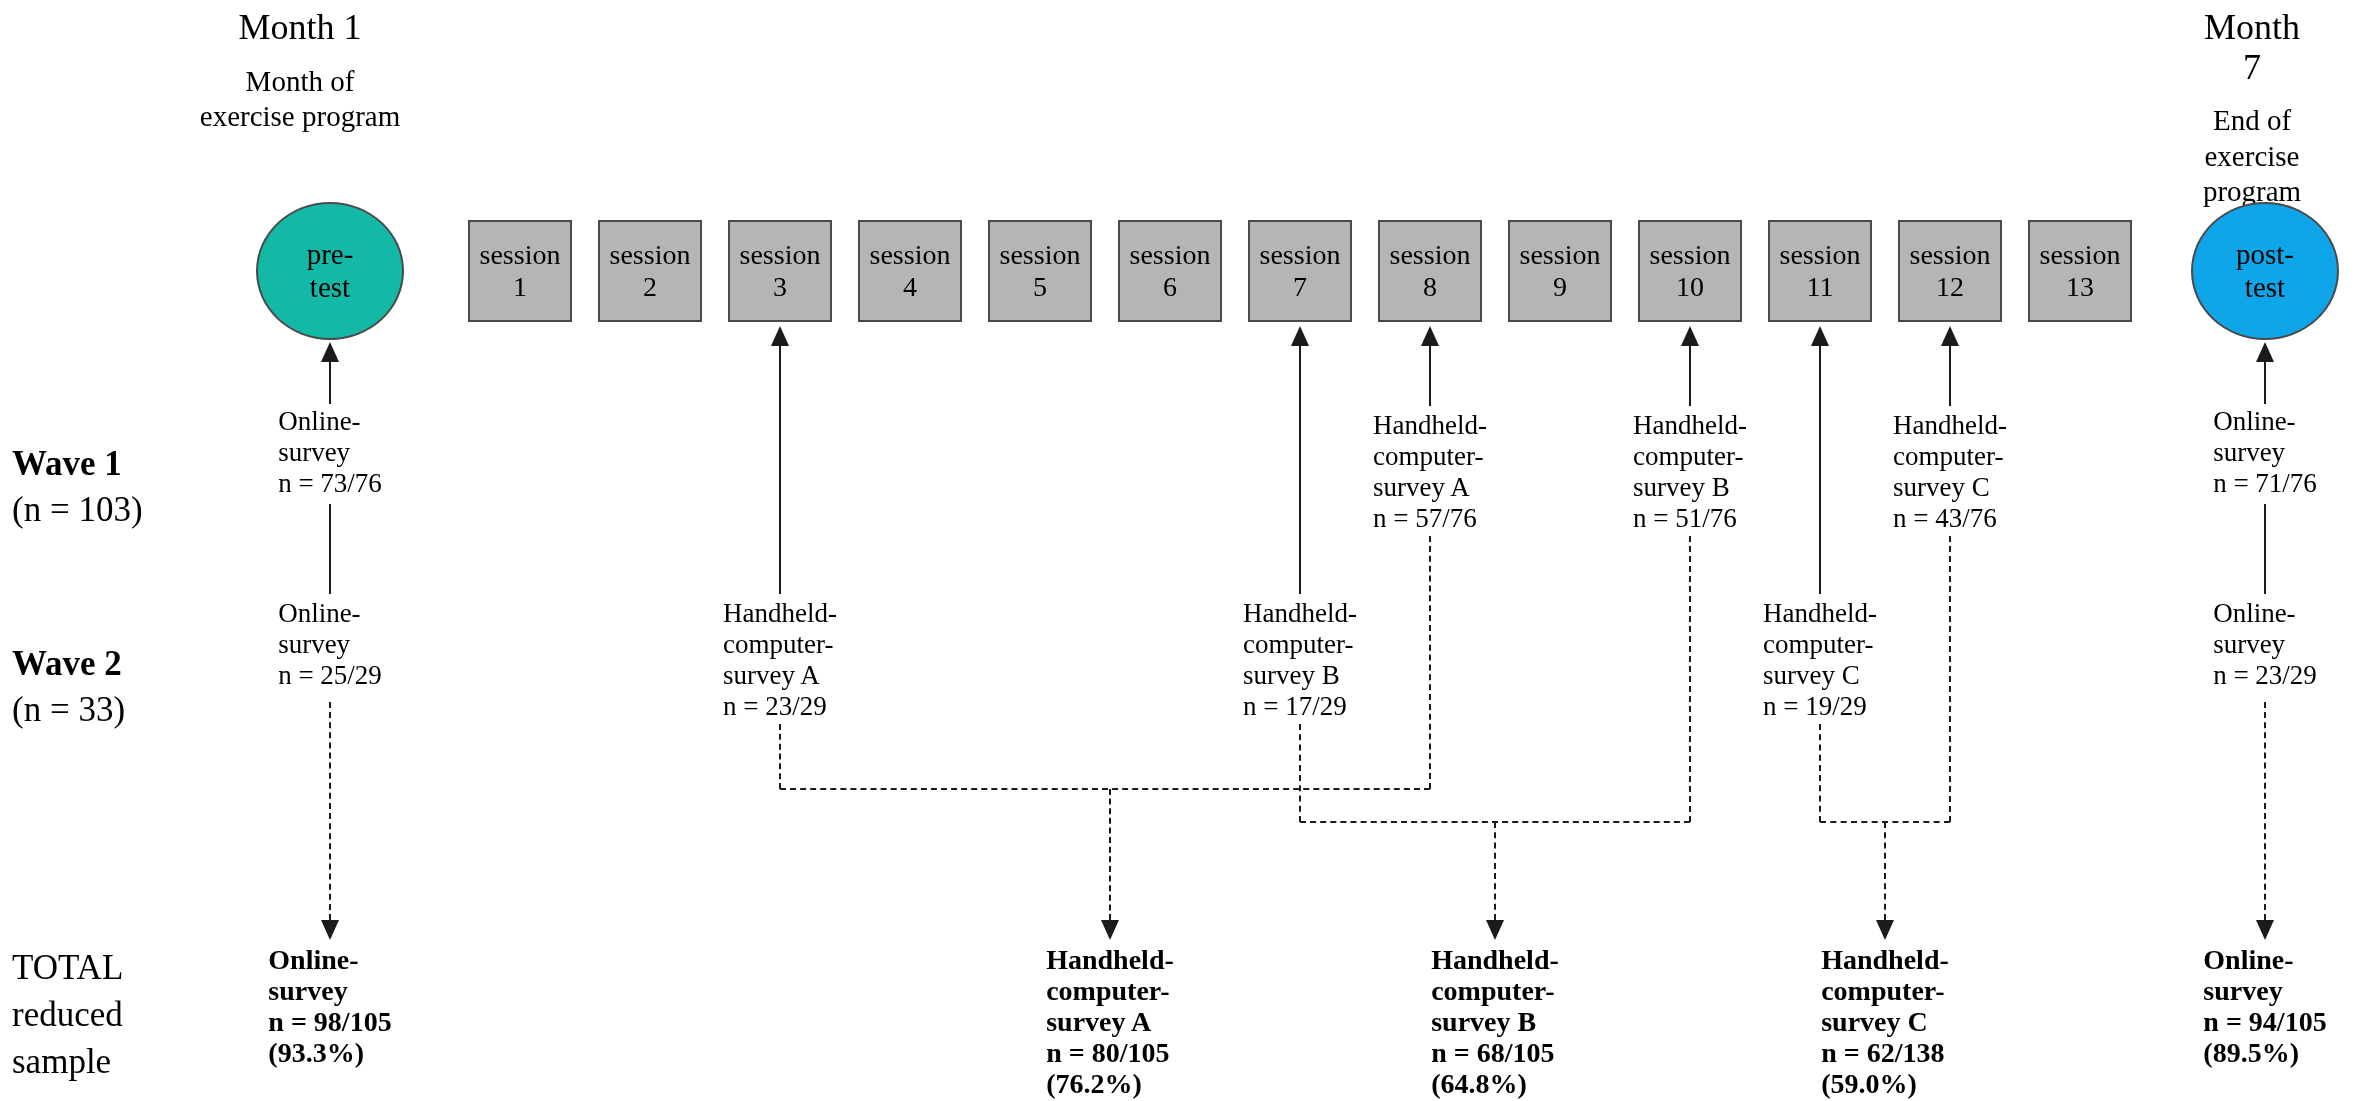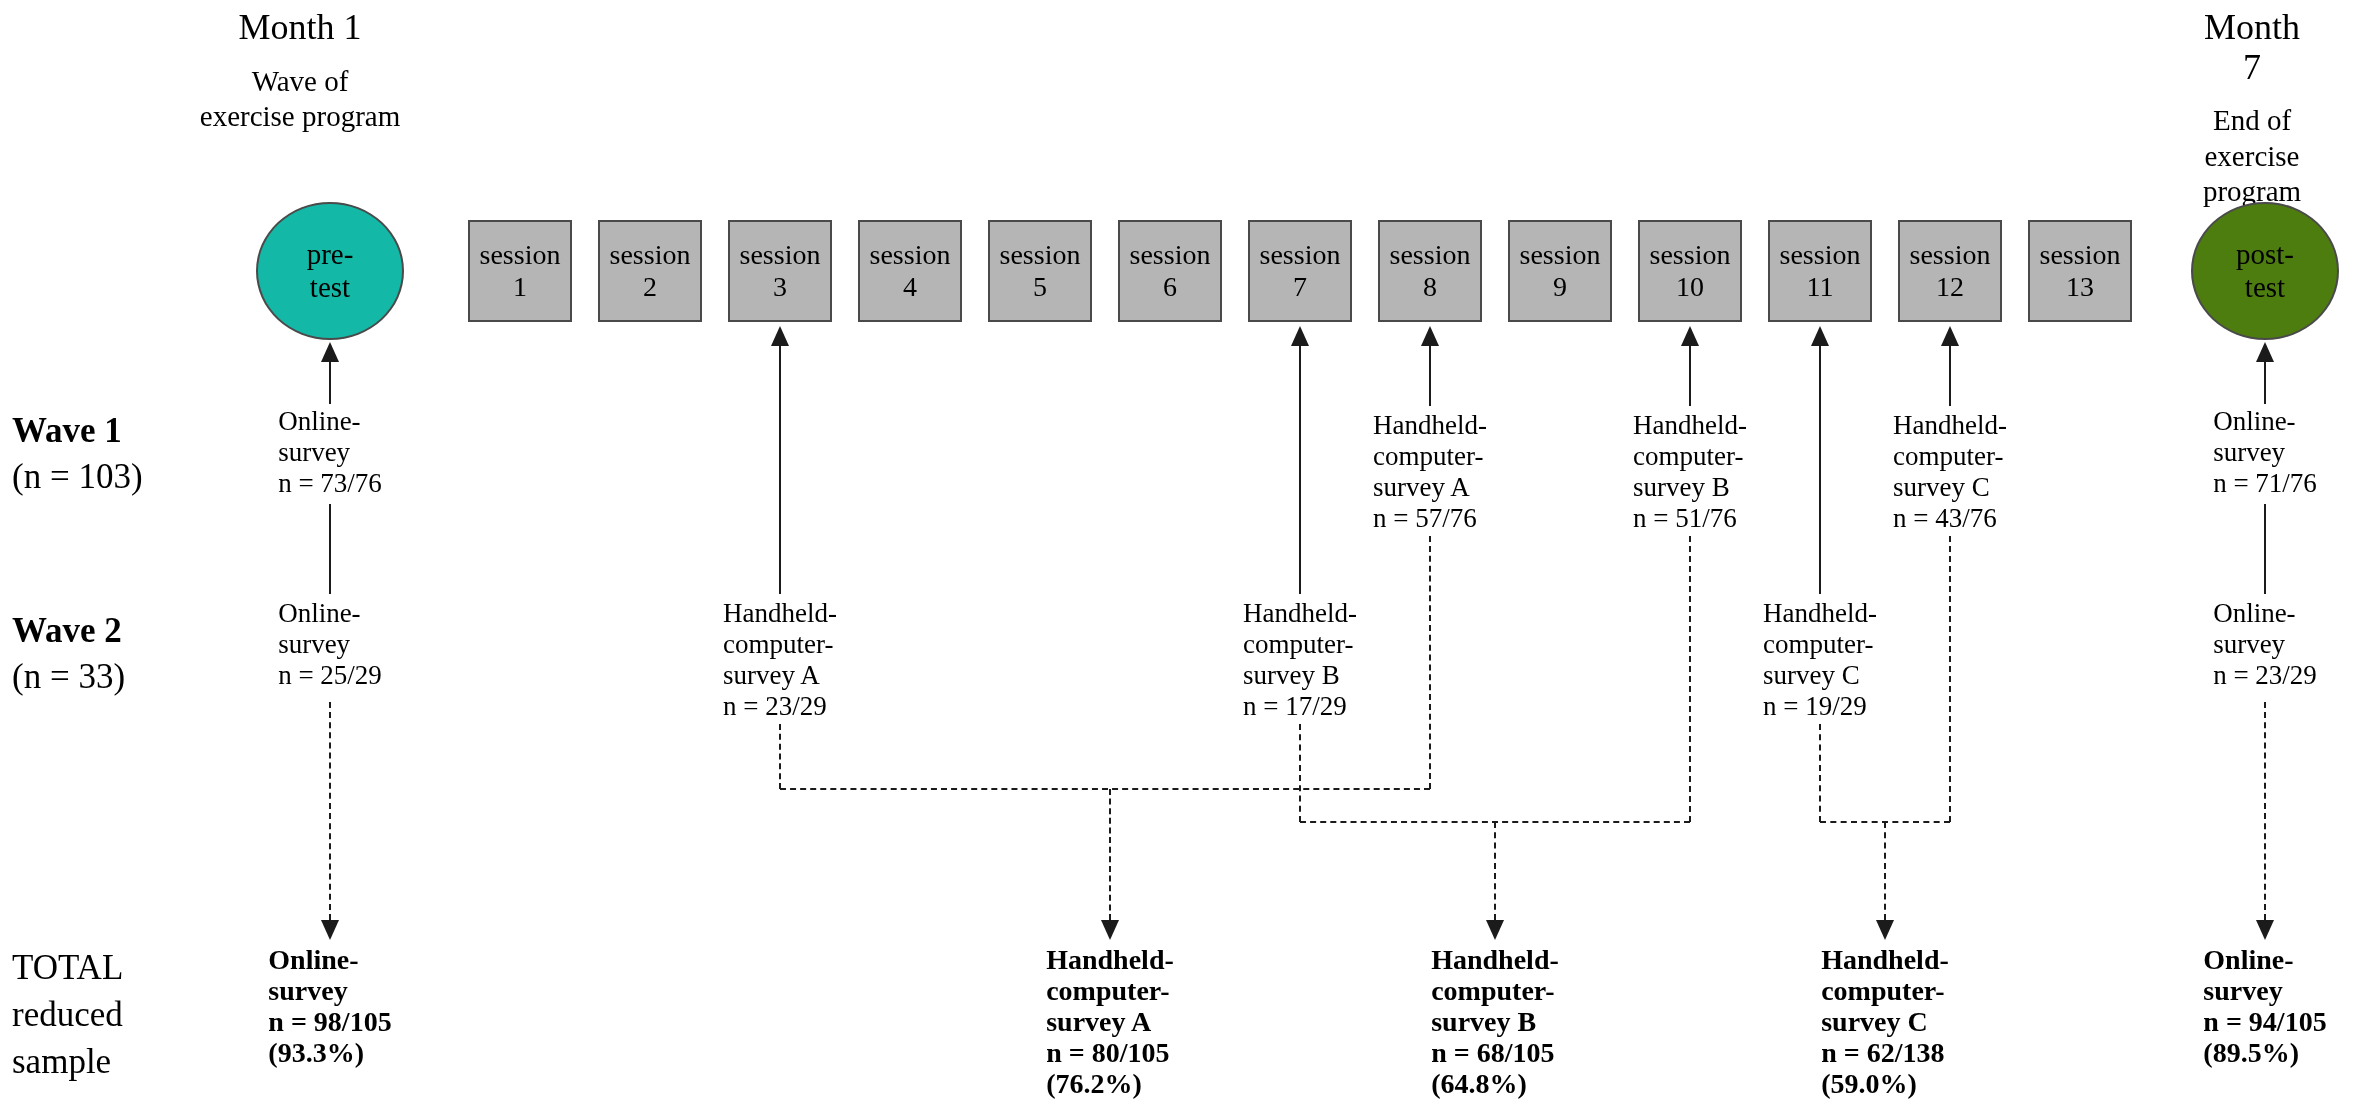--- a/index.html
+++ b/index.html
@@ -5,21 +5,21 @@
   html,body{margin:0;padding:0;background:#ffffff;}
   .stage{
     position:relative; width:2362px; height:1101px; background:#ffffff;
     font-family:"Liberation Serif","DejaVu Serif",serif; color:#000;
     overflow:hidden;
   }
   .hdr{position:absolute; text-align:center; transform:translateX(-50%);}
   .hdr .title{font-size:36px; font-weight:normal; line-height:1.1;}
   .hdr .sub{font-size:29px; line-height:1.22; margin-top:16px;}
   .rowlabel{position:absolute; left:12px; font-size:35px; line-height:1.3;}
-  .rowlabel .b{font-weight:bold;}
+  .rowlabel .b{font-weight:bold;margin-top:33px;}
   .rowlabel div{white-space:nowrap;}
   .sbox{
     position:absolute; width:104px; height:102px; box-sizing:border-box;
     display:flex; flex-direction:column; align-items:center; justify-content:center;
     font-size:28px; line-height:1.15; text-align:center;
   }
   .ell{
     position:absolute; box-sizing:border-box; border-radius:50%;
     display:flex; flex-direction:column; align-items:center; justify-content:center;
     font-size:29px; line-height:1.15; text-align:center;
@@ -37,21 +37,21 @@
   .head.down{border-top:20px solid #1b1b1b;}
 </style>
 </head>
 <body>
 
 <div class="stage">
 
   <div class="hdr" style="left:300px; top:8px;">
     <div class="title">Month 1</div>
     <div class="sub">
-      <div>Wave of</div>
+      <div>Month of</div>
       <div>exercise program</div>
     </div>
   </div>
   <div class="hdr" style="left:2252px; top:8px;">
     <div class="title">Month 7</div>
     <div class="sub">
       <div>End of</div>
       <div>exercise program</div>
     </div>
   </div>
@@ -107,21 +107,21 @@
       <div class="vline dash" style="left: 329px; top: 702px; height: 218px;"></div>
       <div class="head down" style="left: 321px; top: 920px;"></div>
       <div class="vline dash" style="left: 2264px; top: 702px; height: 218px;"></div>
       <div class="head down" style="left: 2256px; top: 920px;"></div>
     </div>
   <div id="shapes">
       <div class="ell" style="left: 256px; top: 202px; width: 148px; height: 138px; background: #14b8a6; border: 2px solid rgb(74, 74, 74);">
         <div>pre-</div>
         <div>test</div>
       </div>
-      <div class="ell" style="left: 2191px; top: 202px; width: 148px; height: 138px; background: #4d7c0f; border: 2px solid rgb(74, 74, 74);">
+      <div class="ell" style="left: 2191px; top: 202px; width: 148px; height: 138px; background: #0ea5e9; border: 2px solid rgb(74, 74, 74);">
         <div>post-</div>
         <div>test</div>
       </div>
       <div class="sbox" style="left: 468px; top: 220px; background: rgb(181, 181, 181); border: 2px solid rgb(74, 74, 74);">
         <div>session</div>
         <div>1</div>
       </div>
       <div class="sbox" style="left: 598px; top: 220px; background: rgb(181, 181, 181); border: 2px solid rgb(74, 74, 74);">
         <div>session</div>
         <div>2</div>

